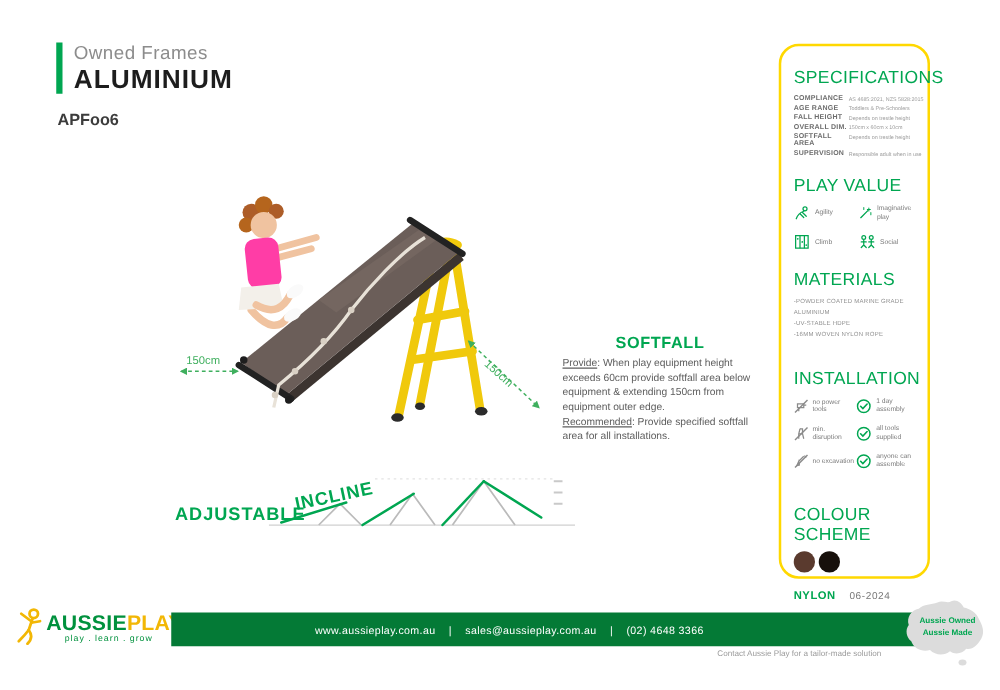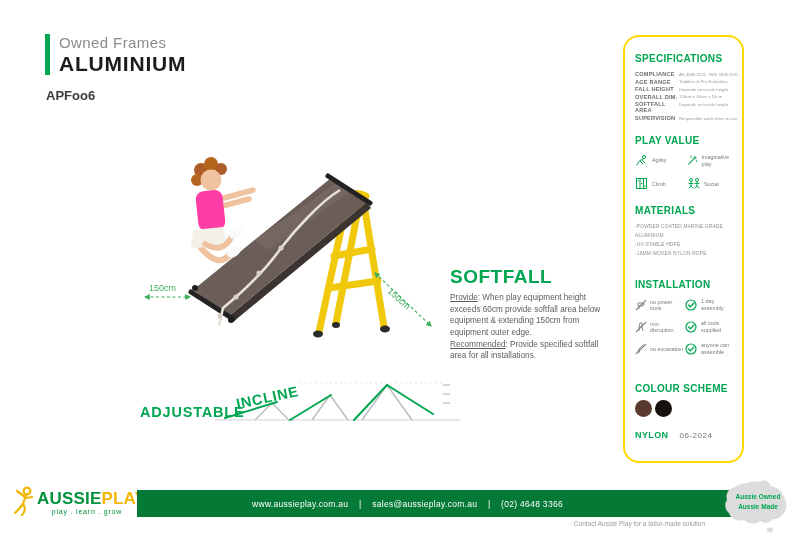--- a/index.html
+++ b/index.html
@@ -9,21 +9,21 @@
   
   .hdr { position:absolute; left:45px; top:34px; display:flex; }
   .hdr-bar { width:5px; height:41px; background:#00a651; margin-right:9px; }
   .hdr-cat { font-size:15px; color:#8c8c8c; letter-spacing:.4px; }
   .hdr-title { font-size:21px; font-weight:bold; color:#1d1d1d; letter-spacing:.8px; margin-top:1px; }
   .hdr-code { position:absolute; left:46px; top:88px; font-size:13px; font-weight:bold; color:#3c3c3c; }
 
   
   .panel { position:absolute; left:623px; top:35px; width:121px; height:428px;
            border:2.5px solid #ffd800; border-radius:16px; padding:16px 9px 10px 10px; background:#fff; }
-  .p-head { color:#00a651; font-weight:bold; font-size:10px; letter-spacing:.3px; }
+  .p-head { color:#00a651; font-weight:normal; font-size:14px; letter-spacing:.3px; }
   .spec-rows { margin-top:7px; }
   .spec-row { display:flex; align-items:flex-start; margin-bottom:1.6px; }
   .spec-label { width:44px; flex:0 0 44px; font-size:5.6px; font-weight:bold; color:#6d6d6d; letter-spacing:.2px; }
   .spec-value { font-size:4.3px; color:#9a9a9a; white-space:nowrap; padding-top:.6px; }
   .pv-grid { margin-top:8px; display:grid; grid-template-columns:52px 1fr; row-gap:10px; }
   .pv-item { display:flex; align-items:center; gap:4px; }
   .pv-label { font-size:5.4px; color:#7c7c7c; line-height:1.25; }
   .mat-head { margin-top:15px; }
   .mat-list { margin-top:6px; }
   .mat-line { font-size:4.8px; color:#8f8f8f; line-height:9px; letter-spacing:.2px; }
@@ -38,21 +38,21 @@
   .swatch { width:17px; height:17px; border-radius:50%; }
   .date-row { margin-top:13px; display:flex; align-items:baseline; }
   .date-label { color:#00a651; font-weight:bold; font-size:9px; letter-spacing:.4px; }
   .date-value { margin-left:11px; font-size:8px; color:#777; letter-spacing:.5px; }
 
   
   .product { position:absolute; left:135px; top:140px; width:310px; height:225px; }
 
   
   .softfall { position:absolute; left:450px; top:266px; width:156px; }
-  .sf-head { color:#00a651; font-weight:bold; font-size:19px; letter-spacing:.5px; }
+  .sf-head { color:#00a651; font-weight:bold; font-size:13px; letter-spacing:.5px;text-align:center; }
   .sf-body { margin-top:4px; font-size:8.2px; color:#5d5d5d; line-height:1.42; }
   .sf-ul { text-decoration:underline; }
 
   
   .adj-word1 { position:absolute; left:140px; top:404px; color:#00a651; font-weight:bold; font-size:14.5px; letter-spacing:.8px; }
   .adj-word2 { position:absolute; left:238px; top:396px; color:#00a651; font-weight:bold; font-size:14.5px; letter-spacing:.8px; transform:rotate(-12deg); transform-origin:left bottom; }
   .incline-svg { position:absolute; left:215px; top:372px; width:250px; height:52px; }
   .adj-body { position:absolute; left:140px; top:431px; width:235px; font-size:8.2px; color:#5d5d5d; line-height:1.45; }
 
   

